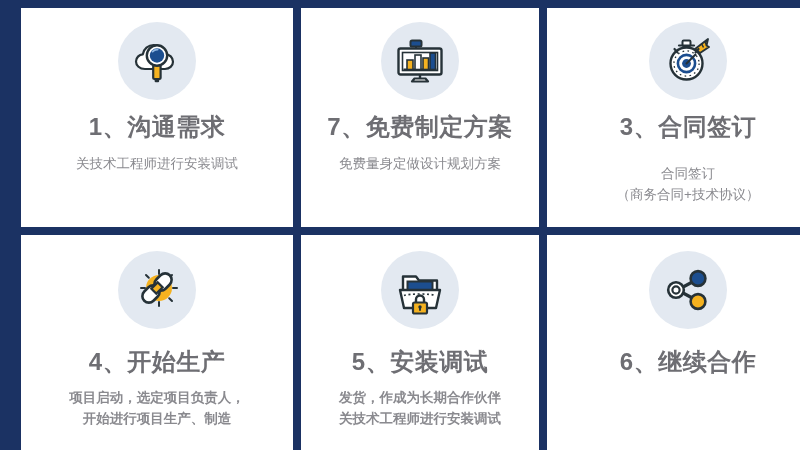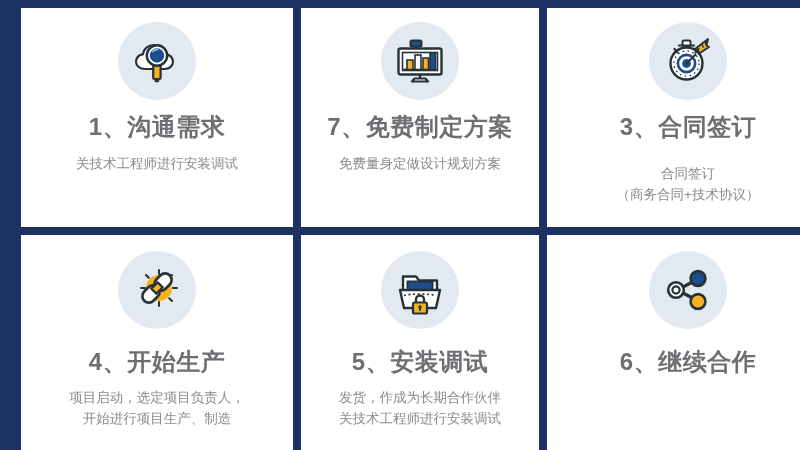--- a/index.html
+++ b/index.html
@@ -73,20 +73,21 @@
     font-size: 13.5px;
     color: #8a8a8f;
     line-height: 1.55;
     text-align: center;
     margin-top: 14px;
     padding: 0 8px;
     white-space: pre-line;
   }
   .row-2 .step-desc {
     margin-top: 13px;
+    font-weight: bold;
   }
   .cell-3 .step-desc {
     margin-top: 24px;
   }
 </style>
 </head>
 <body>
 
 <div id="process-grid">
 

